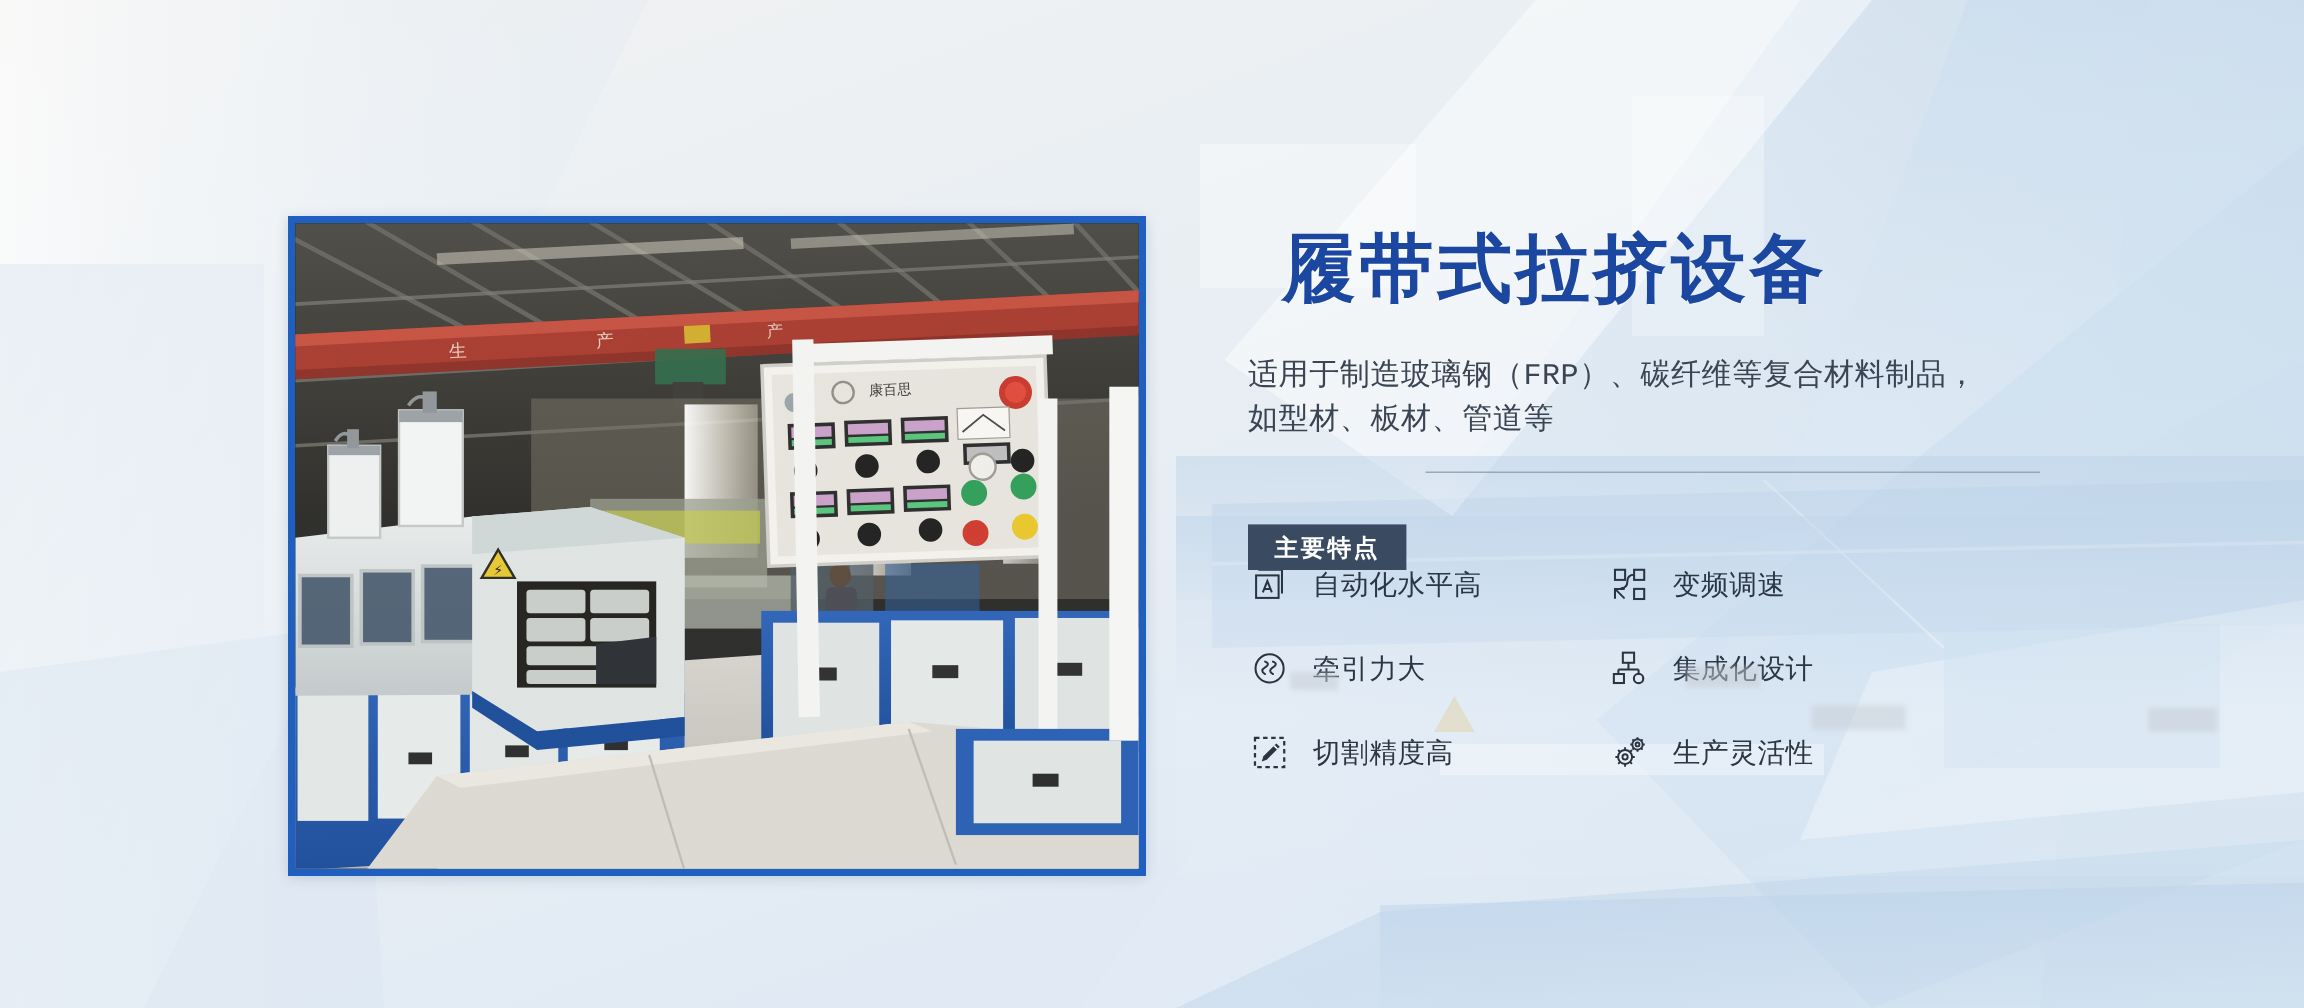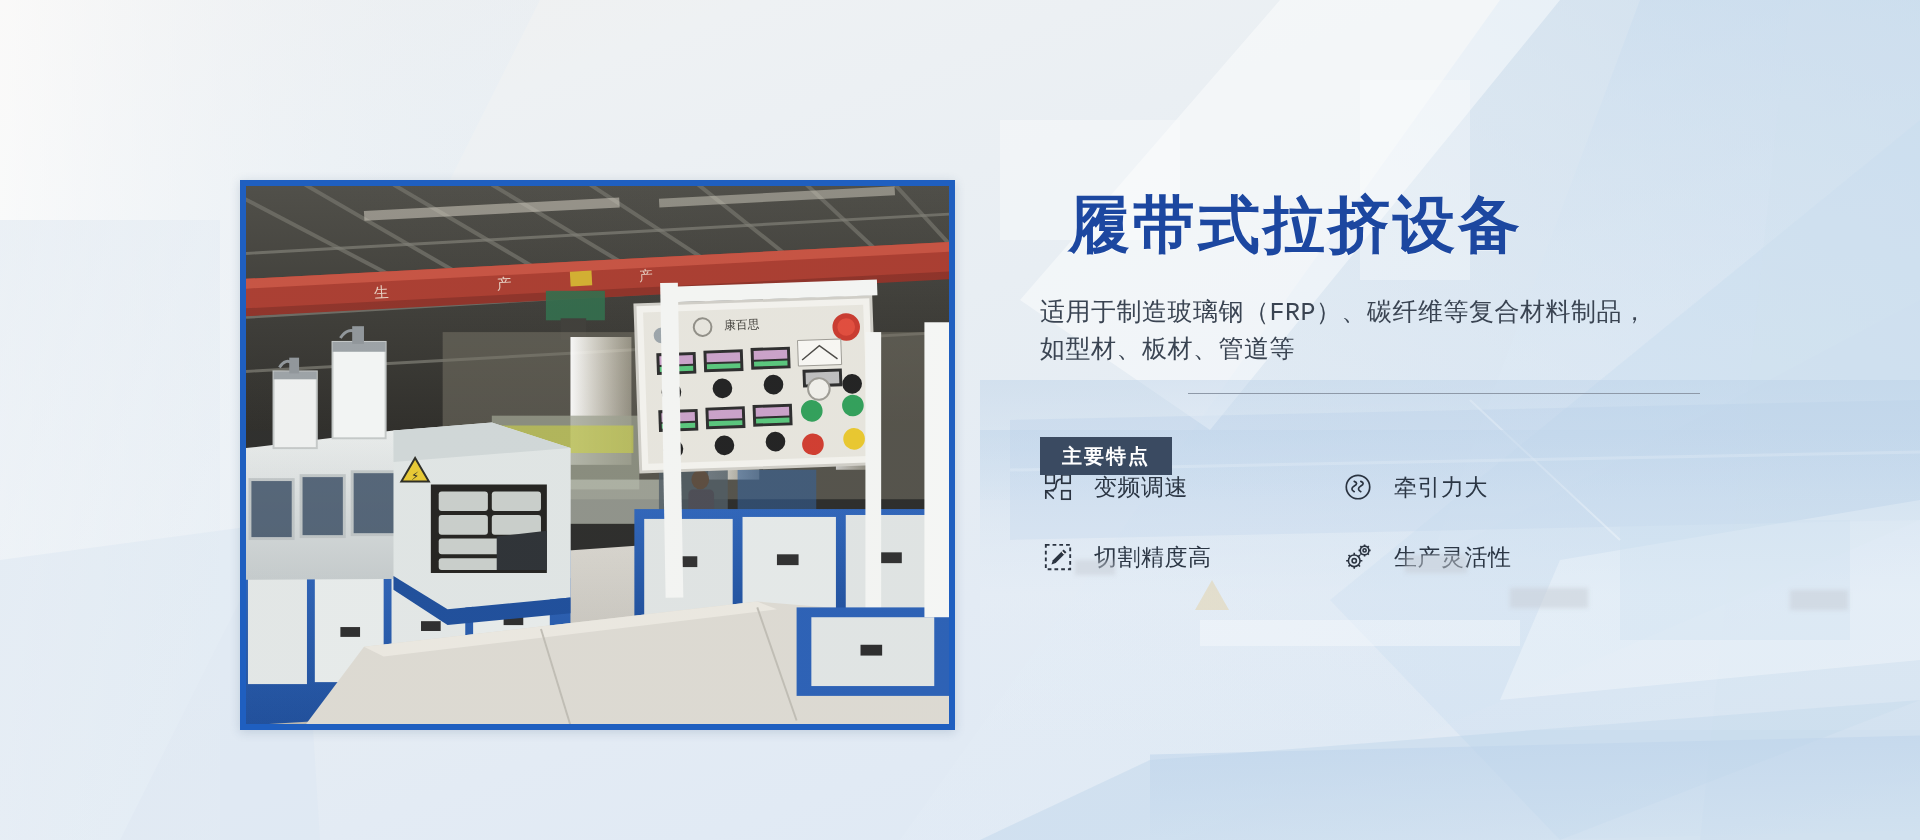--- a/index.html
+++ b/index.html
@@ -427,20 +427,30 @@
 
     <p class="subtitle">适用于制造玻璃钢（FRP）、碳纤维等复合材料制品，如型材、板材、管道等</p>
 
     <div class="badge-row">
       <span class="badge">主要特点</span>
       <span class="badge-line"></span>
     </div>
 
     <div class="features">
 
+      <div class="feature">
+        <span class="ficon">
+          <svg width="30" height="30" viewBox="0 0 32 32" fill="none" stroke="#2a3340" stroke-width="1.8">
+            <path d="M6 3 L27 3 L27 24"></path>
+            <rect x="4" y="8" width="20" height="20"></rect>
+            <path d="M10 23 L14 13 L18 23 M11.4 20 L16.6 20"></path>
+          </svg>
+        </span>
+        <span class="flabel">自动化水平高</span>
+      </div>
 
       <div class="feature">
         <span class="ficon">
           <svg width="30" height="30" viewBox="0 0 32 32" fill="none" stroke="#2a3340" stroke-width="1.8">
             <rect x="3" y="3" width="9" height="9"></rect>
             <rect x="20" y="3" width="9" height="9"></rect>
             <rect x="20" y="20" width="9" height="9"></rect>
             <path d="M20 7.5 q-6 0 -6 6 q0 6 -6 6"></path>
             <path d="M3 20 L11 28 M3 28 L3 20 L11 20" stroke-linecap="round"></path>
           </svg>
@@ -452,20 +462,34 @@
         <span class="ficon">
           <svg width="30" height="30" viewBox="0 0 32 32" fill="none" stroke="#2a3340" stroke-width="1.8">
             <circle cx="16" cy="16" r="12.5"></circle>
             <path d="M12 10 q5 2 0 5 q-5 3 0 6" stroke-linecap="round"></path>
             <path d="M19 10 q5 2 0 5 q-5 3 0 6" stroke-linecap="round"></path>
           </svg>
         </span>
         <span class="flabel">牵引力大</span>
       </div>
 
+      <div class="feature">
+        <span class="ficon">
+          <svg width="30" height="30" viewBox="0 0 32 32" fill="none" stroke="#2a3340" stroke-width="1.8">
+            <rect x="10" y="2" width="10" height="9"></rect>
+            <path d="M15 11 L15 17"></path>
+            <path d="M6 17 L24 17"></path>
+            <path d="M6 17 L6 21 M24 17 L24 20"></path>
+            <rect x="2" y="21" width="9" height="8"></rect>
+            <circle cx="24" cy="25" r="4.2"></circle>
+            <path d="M24 20.3 L24 21.6 M24 28.4 L24 29.7 M19.3 25 L20.6 25 M27.4 25 L28.7 25"></path>
+          </svg>
+        </span>
+        <span class="flabel">集成化设计</span>
+      </div>
 
       <div class="feature">
         <span class="ficon">
           <svg width="30" height="30" viewBox="0 0 32 32" fill="none" stroke="#2a3340" stroke-width="2">
             <rect x="3" y="3" width="26" height="26" stroke-dasharray="4 3.2"></rect>
             <path d="M22 8 L10.5 19.5 L9 24 L13.5 22.5 L25 11 Z" fill="#2a3340" stroke="none"></path>
             <path d="M20 10 L23 13" stroke="#ffffff" stroke-width="1.4"></path>
           </svg>
         </span>
         <span class="flabel">切割精度高</span>

